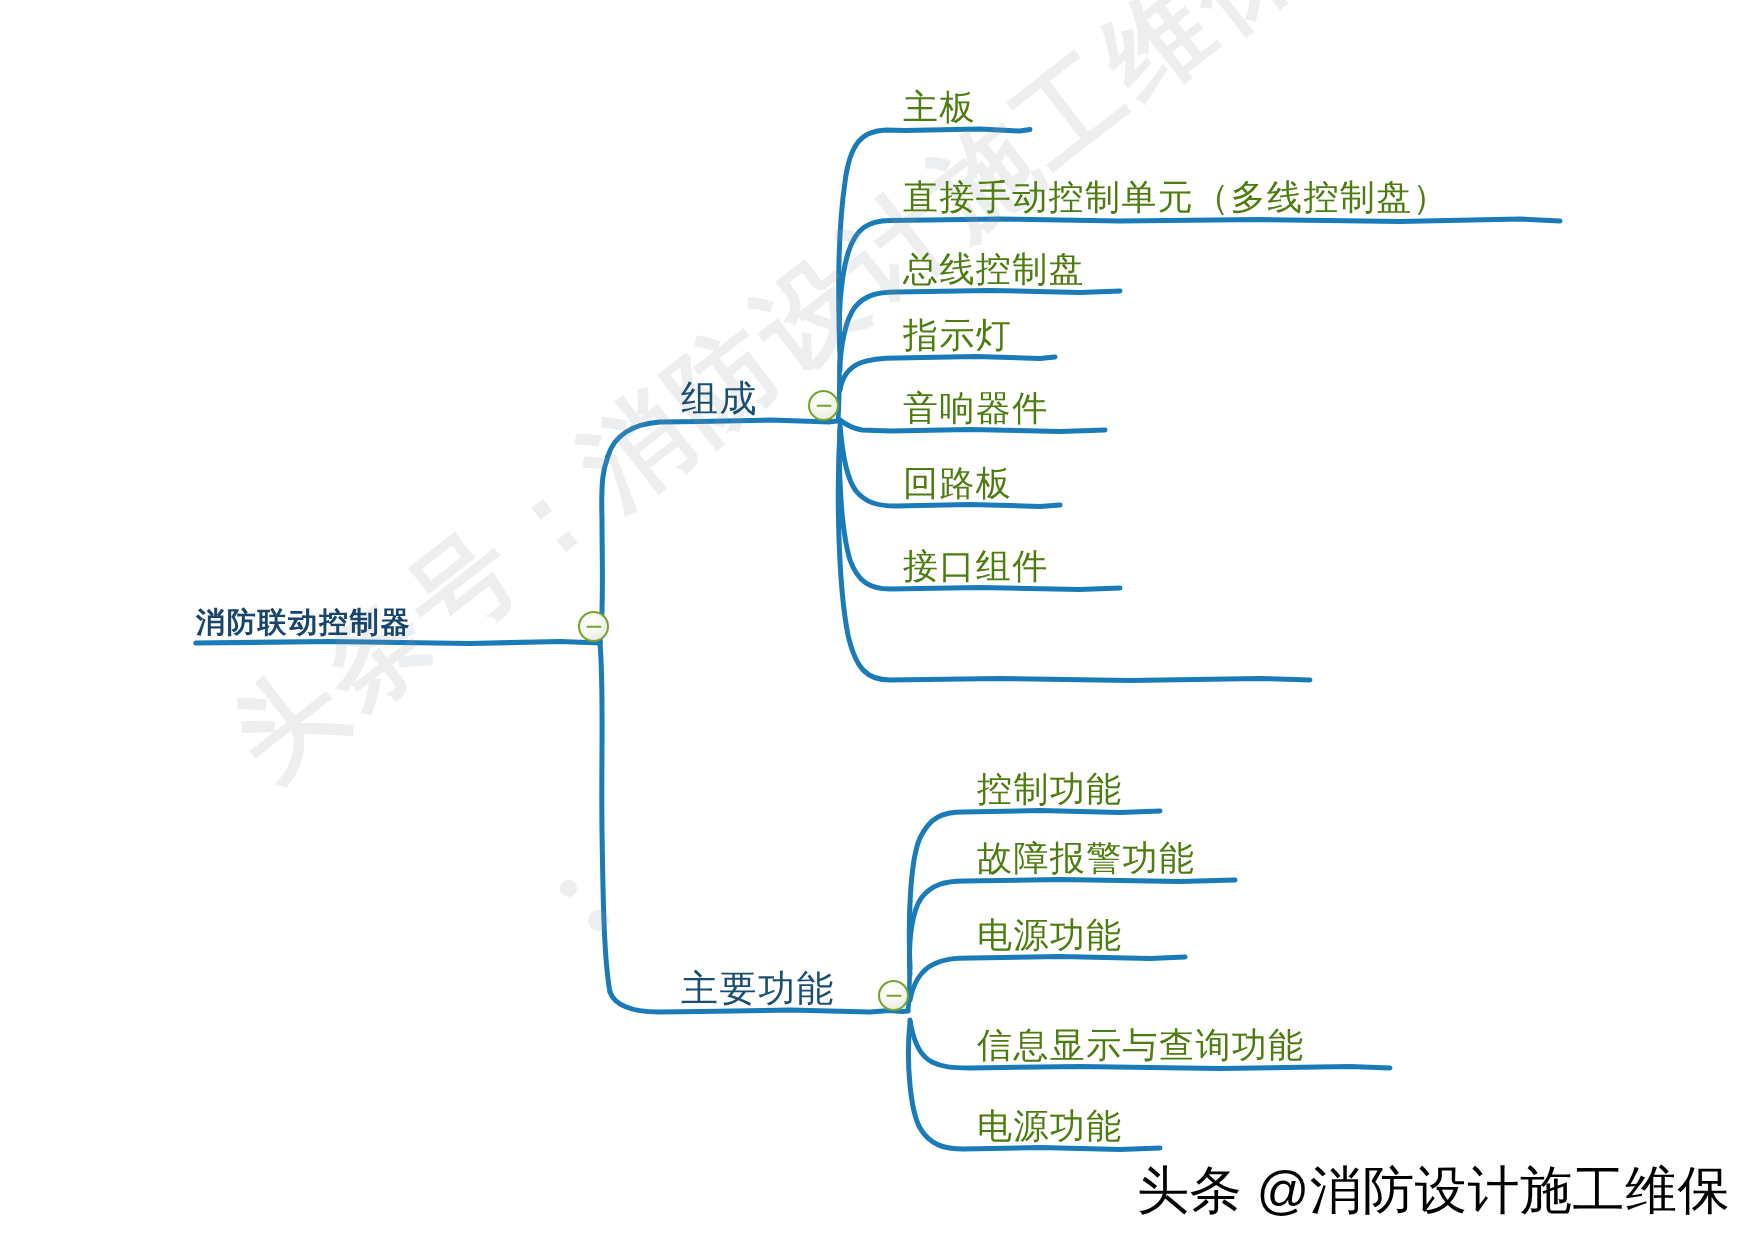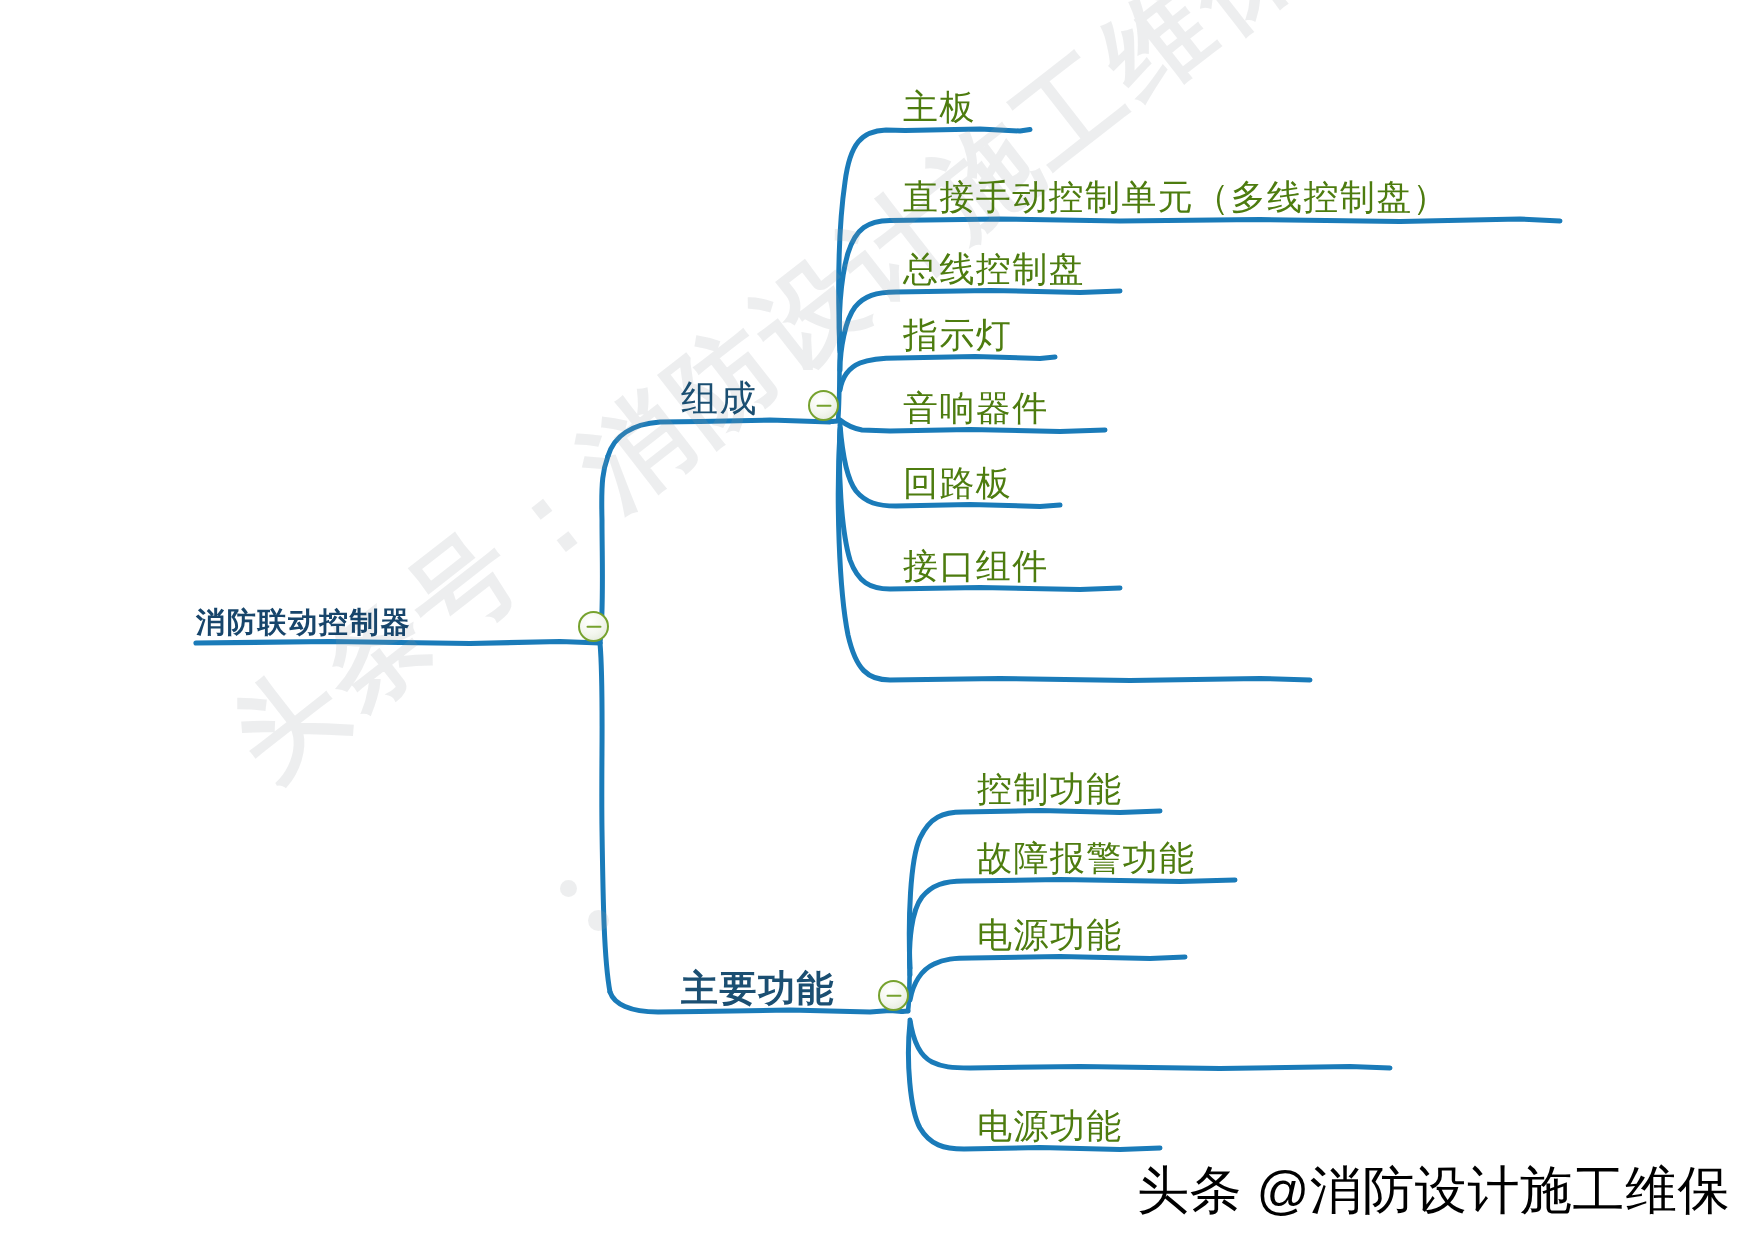--- a/index.html
+++ b/index.html
@@ -193,23 +193,24 @@
   <div class="toggle" style="left:808px; top:390px;"></div>
 
   <div class="node-label node-leaf" style="left:903px; top:125px;">主板</div>
   <div class="node-label node-leaf" style="left:903px; top:215px;">直接手动控制单元（多线控制盘）</div>
   <div class="node-label node-leaf" style="left:903px; top:287px;">总线控制盘</div>
   <div class="node-label node-leaf" style="left:903px; top:353px;">指示灯</div>
   <div class="node-label node-leaf" style="left:903px; top:426px;">音响器件</div>
   <div class="node-label node-leaf" style="left:903px; top:501px;">回路板</div>
   <div class="node-label node-leaf" style="left:903px; top:584px;">接口组件</div>
 
-  <div class="node-label node-branch" style="left:681px; top:1007px;font-weight:bold;">主要功能</div>
+  <div class="node-label node-branch" style="left:681px; top:1007px;">主要功能</div>
   <div class="toggle" style="left:878px; top:980px;"></div>
 
   <div class="node-label node-leaf" style="left:977px; top:807px;">控制功能</div>
   <div class="node-label node-leaf" style="left:977px; top:876px;">故障报警功能</div>
   <div class="node-label node-leaf" style="left:977px; top:953px;">电源功能</div>
+  <div class="node-label node-leaf" style="left:977px; top:1063px;">信息显示与查询功能</div>
   <div class="node-label node-leaf" style="left:977px; top:1144px;">电源功能</div>
 
   <div id="footer-credit"><span>头条</span><span class="at-mark" style="margin-left:0.28em;">@</span><span>消防设计施工维保</span></div>
 
 </div>
 
 </body></html>

